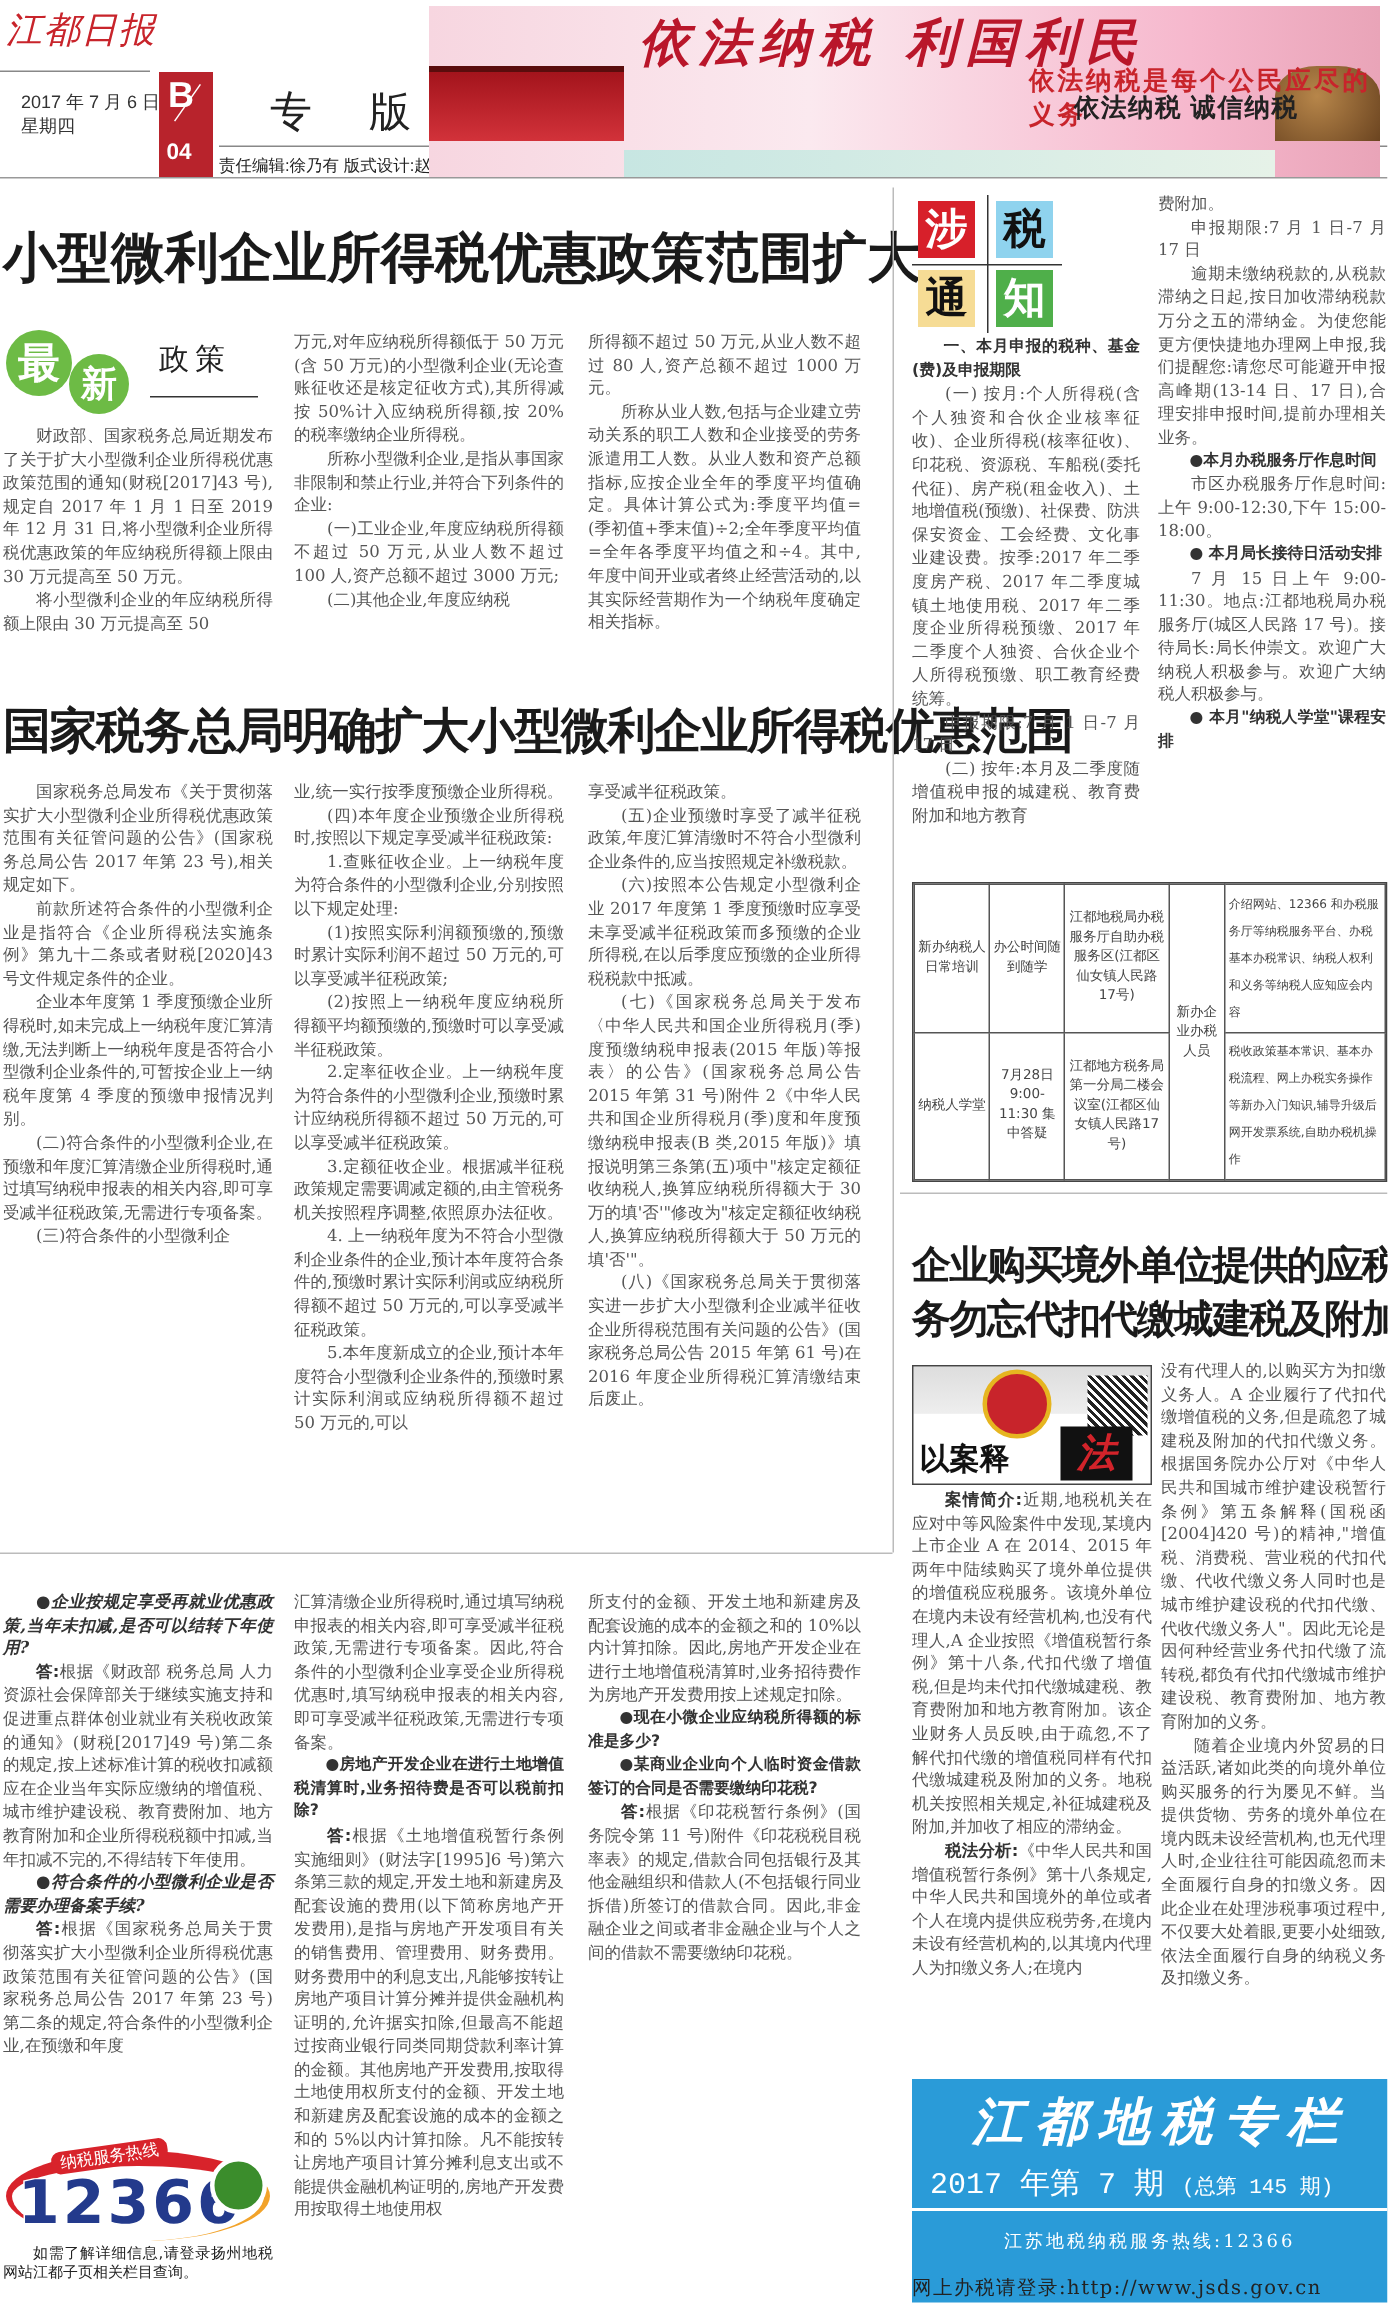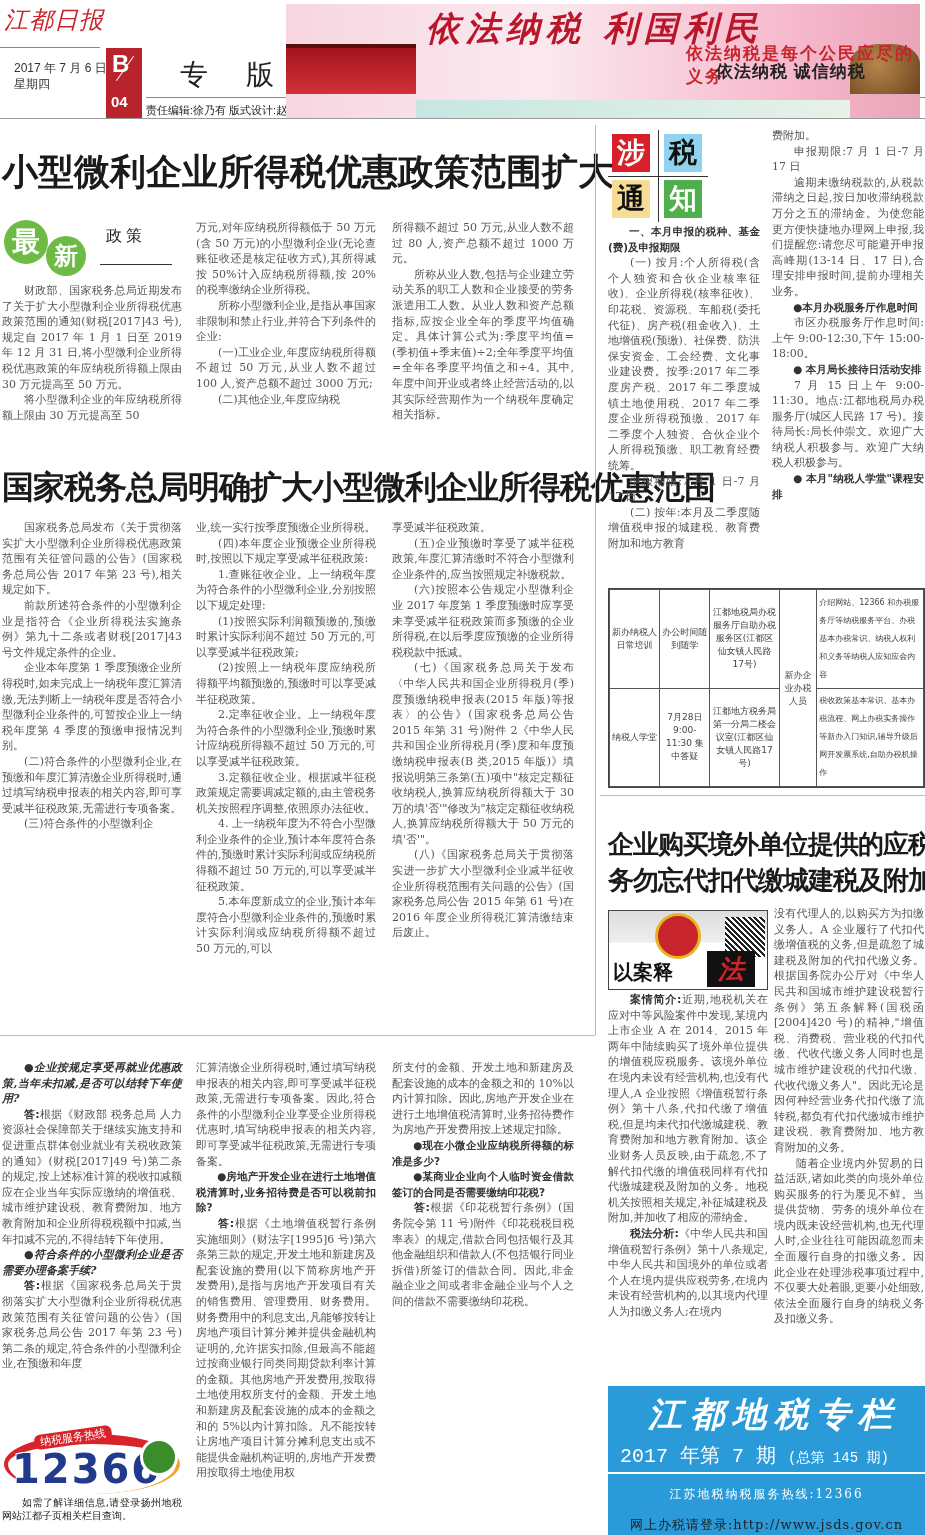--- a/index.html
+++ b/index.html
@@ -26,39 +26,39 @@
 .headline{font-family:"DejaVu Sans","Liberation Sans",sans-serif;font-weight:bold;color:#1a1a1a;white-space:nowrap}
 .col{font-size:11px;line-height:15.6px;color:#555;text-align:justify}
 .col p{text-indent:2em}
 .col p.ni{text-indent:0}
 .col .q{font-weight:bold;color:#333;font-family:"DejaVu Sans",sans-serif;font-size:10.5px}
 .col .qi{font-style:italic;font-weight:bold;color:#333}
 .col b{color:#333;font-family:"DejaVu Sans",sans-serif}
 .badge{left:4px;top:220px;width:180px;height:50px}
 .badge .c1{position:absolute;left:0;top:0;width:44px;height:44px;border-radius:50%;background:#6dbb45;color:#fff;font-size:28px;text-align:center;line-height:44px;font-weight:bold}
 .badge .c2{position:absolute;left:42px;top:16px;width:40px;height:40px;border-radius:50%;background:#6dbb45;color:#fff;font-size:24px;text-align:center;line-height:40px;font-weight:bold}
-.badge .t{position:absolute;left:102px;top:6px;font-size:16px;color:#222;font-family:"DejaVu Sans",sans-serif;letter-spacing:4px}
+.badge .t{position:absolute;left:102px;top:6px;font-size:20px;color:#222;font-family:"DejaVu Sans",sans-serif;letter-spacing:4px}
 .badge .ul{position:absolute;left:96px;top:44px;width:72px;height:1px;background:#333}
 .sq{position:absolute;width:38px;height:38px;color:#fff;font-size:28px;font-weight:bold;text-align:center;line-height:38px;font-family:"DejaVu Sans",sans-serif}
 .tbl{left:608px;top:588px;width:317px;height:200px;border:1px solid #444}
 .tbl table{border-collapse:collapse;width:100%;height:100%;font-size:9px;color:#444;font-family:"DejaVu Sans",sans-serif;text-align:center}
 .tbl td{border:1px solid #555;padding:2px;line-height:13px}
 .tbl td.l{text-align:left;font-size:8px;line-height:18px}
 .case{left:608px;top:910px;width:160px;height:80px;border:1px solid #444;background:linear-gradient(180deg,#ddd 0%,#eee 40%,#fff 41%,#fff 100%)}
 .case .emb{position:absolute;left:46px;top:2px;width:46px;height:46px;border-radius:50%;background:#c8242b;border:3px solid #e6b520}
 .case .txt{position:absolute;left:4px;top:48px;font-size:20px;font-weight:bold;color:#111;font-family:"DejaVu Sans",sans-serif}
 .case .fa{position:absolute;left:98px;top:40px;width:48px;height:36px;background:#111;color:#d2232a;font-size:26px;font-style:italic;font-weight:bold;text-align:center;line-height:36px}
 .case .dots{position:absolute;right:2px;top:6px;width:40px;height:40px;background:repeating-linear-gradient(45deg,#222 0 2px,#fff 2px 4px)}
 .bluebox{left:608px;top:1386px;width:317px;height:163px;background:#2a9bd8}
 .bluebox .t1{position:absolute;left:40px;top:6px;font-size:34px;color:#fff;font-weight:bold;font-style:italic;letter-spacing:8px}
 .bluebox .t2{position:absolute;left:12px;top:56px;font-size:20px;color:#fff;font-family:Liberation Mono, monospace}
 .bluebox .t2 .sm{font-size:14px}
 .bluebox .div{position:absolute;left:0;top:86px;width:100%;height:2px;background:#fff}
 .bluebox .t3{position:absolute;left:0;width:100%;top:100px;text-align:center;font-size:12px;color:#fff;letter-spacing:2px}
-.url{left:608px;top:1516px;width:317px;text-align:center;font-size:13px;color:#222;letter-spacing:1px}
+.url{left:608px;top:1516px;width:317px;text-align:left;font-size:13px;color:#222;letter-spacing:1px}
 .hotline{left:4px;top:1428px;width:176px;height:68px}
 .hotline .arc{position:absolute;left:0;top:6px;width:176px;height:60px;border-radius:50%;border-top:10px solid #d8232b;border-left:4px solid #d8232b;border-right:4px solid #f2a32a}
 .hotline .lab{position:absolute;left:30px;top:2px;font-size:11px;color:#fff;background:#d8232b;padding:0 6px;border-radius:6px;font-family:"DejaVu Sans",sans-serif;transform:rotate(-8deg)}
 .hotline .num{position:absolute;left:8px;top:18px;font-size:40px;font-weight:bold;color:#233a8c;font-family:"DejaVu Sans",sans-serif;letter-spacing:2px;text-shadow:2px 2px 0 #fff,-1px -1px 0 #fff}
 .hotline .phone{position:absolute;right:2px;top:10px;width:38px;height:38px;border-radius:50%;background:#3b8d2c;border:3px solid #fff}
 </style>
 </head>
 <body>
 
 <div class="abs logo">江都日报</div>
@@ -106,21 +106,21 @@
   <p>(二)其他企业,年度应纳税</p>
 </div>
 <div class="abs col" style="left:392px;top:220px;width:182px">
   <p class="ni">所得额不超过 50 万元,从业人数不超过 80 人,资产总额不超过 1000 万元。</p>
   <p>所称从业人数,包括与企业建立劳动关系的职工人数和企业接受的劳务派遣用工人数。从业人数和资产总额指标,应按企业全年的季度平均值确定。具体计算公式为:季度平均值=(季初值+季末值)÷2;全年季度平均值=全年各季度平均值之和÷4。其中,年度中间开业或者终止经营活动的,以其实际经营期作为一个纳税年度确定相关指标。</p>
 </div>
 
 <div class="abs headline" style="left:2px;top:466px;font-size:32px;letter-spacing:-1px">国家税务总局明确扩大小型微利企业所得税优惠范围</div>
 <div class="abs col" style="left:2px;top:520px;width:180px">
   <p>国家税务总局发布《关于贯彻落实扩大小型微利企业所得税优惠政策范围有关征管问题的公告》(国家税务总局公告 2017 年第 23 号),相关规定如下。</p>
-  <p>前款所述符合条件的小型微利企业是指符合《企业所得税法实施条例》第九十二条或者财税[2017]43 号文件规定条件的企业。</p>
+  <p>前款所述符合条件的小型微利企业是指符合《企业所得税法实施条例》第九十二条或者财税[2020]43 号文件规定条件的企业。</p>
   <p>企业本年度第 1 季度预缴企业所得税时,如未完成上一纳税年度汇算清缴,无法判断上一纳税年度是否符合小型微利企业条件的,可暂按企业上一纳税年度第 4 季度的预缴申报情况判别。</p>
   <p>(二)符合条件的小型微利企业,在预缴和年度汇算清缴企业所得税时,通过填写纳税申报表的相关内容,即可享受减半征税政策,无需进行专项备案。</p>
   <p>(三)符合条件的小型微利企</p>
 </div>
 <div class="abs col" style="left:196px;top:520px;width:180px">
   <p class="ni">业,统一实行按季度预缴企业所得税。</p>
   <p>(四)本年度企业预缴企业所得税时,按照以下规定享受减半征税政策:</p>
   <p>1.查账征收企业。上一纳税年度为符合条件的小型微利企业,分别按照以下规定处理:</p>
   <p>(1)按照实际利润额预缴的,预缴时累计实际利润不超过 50 万元的,可以享受减半征税政策;</p>
   <p>(2)按照上一纳税年度应纳税所得额平均额预缴的,预缴时可以享受减半征税政策。</p>

